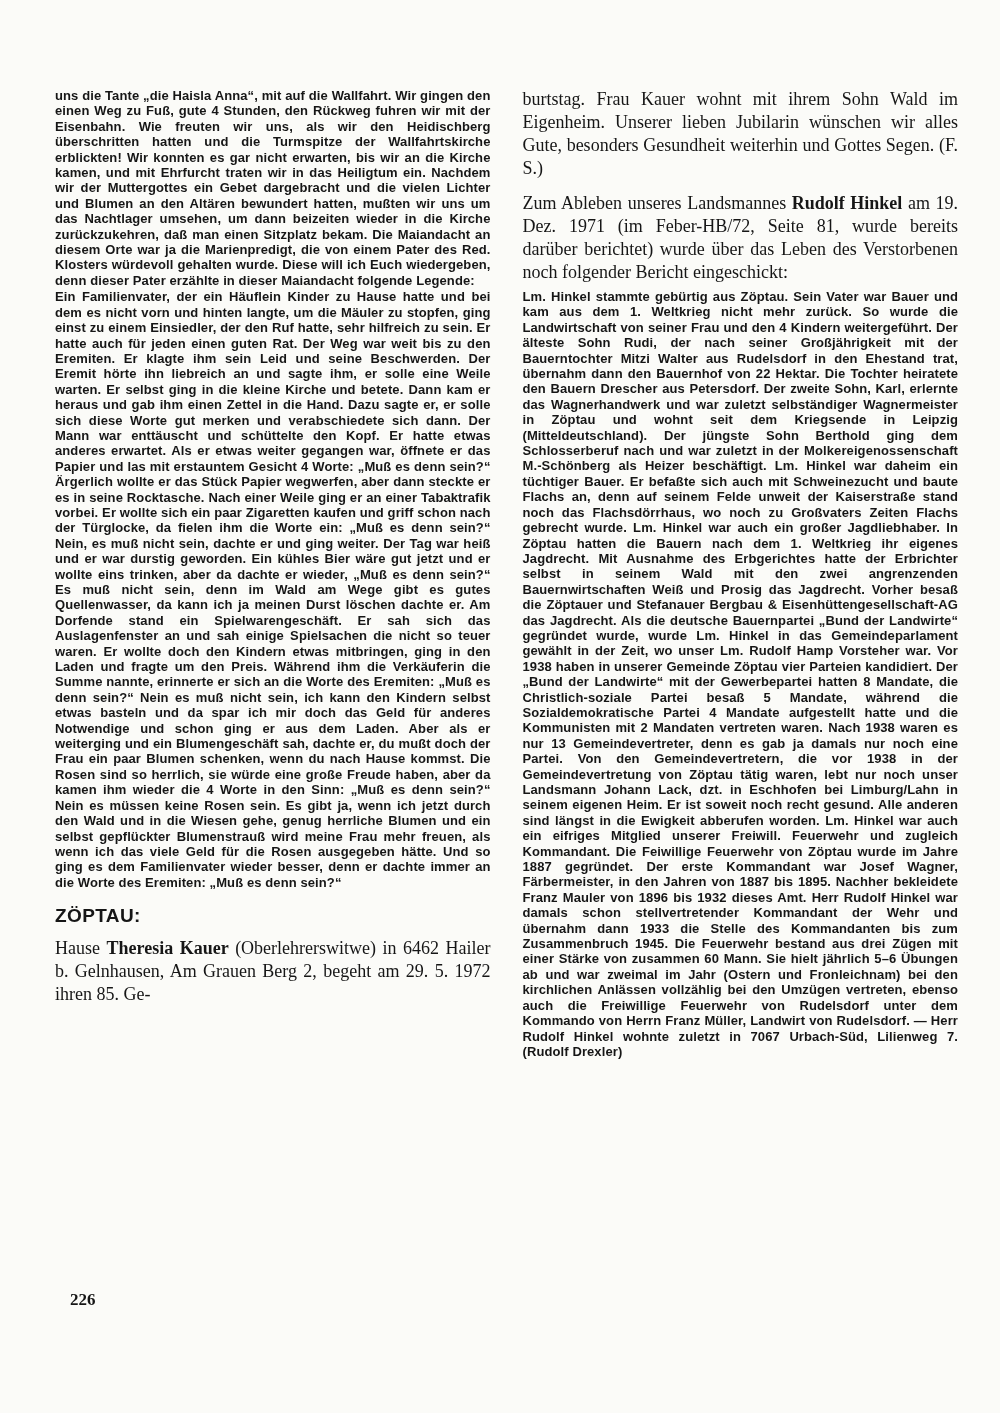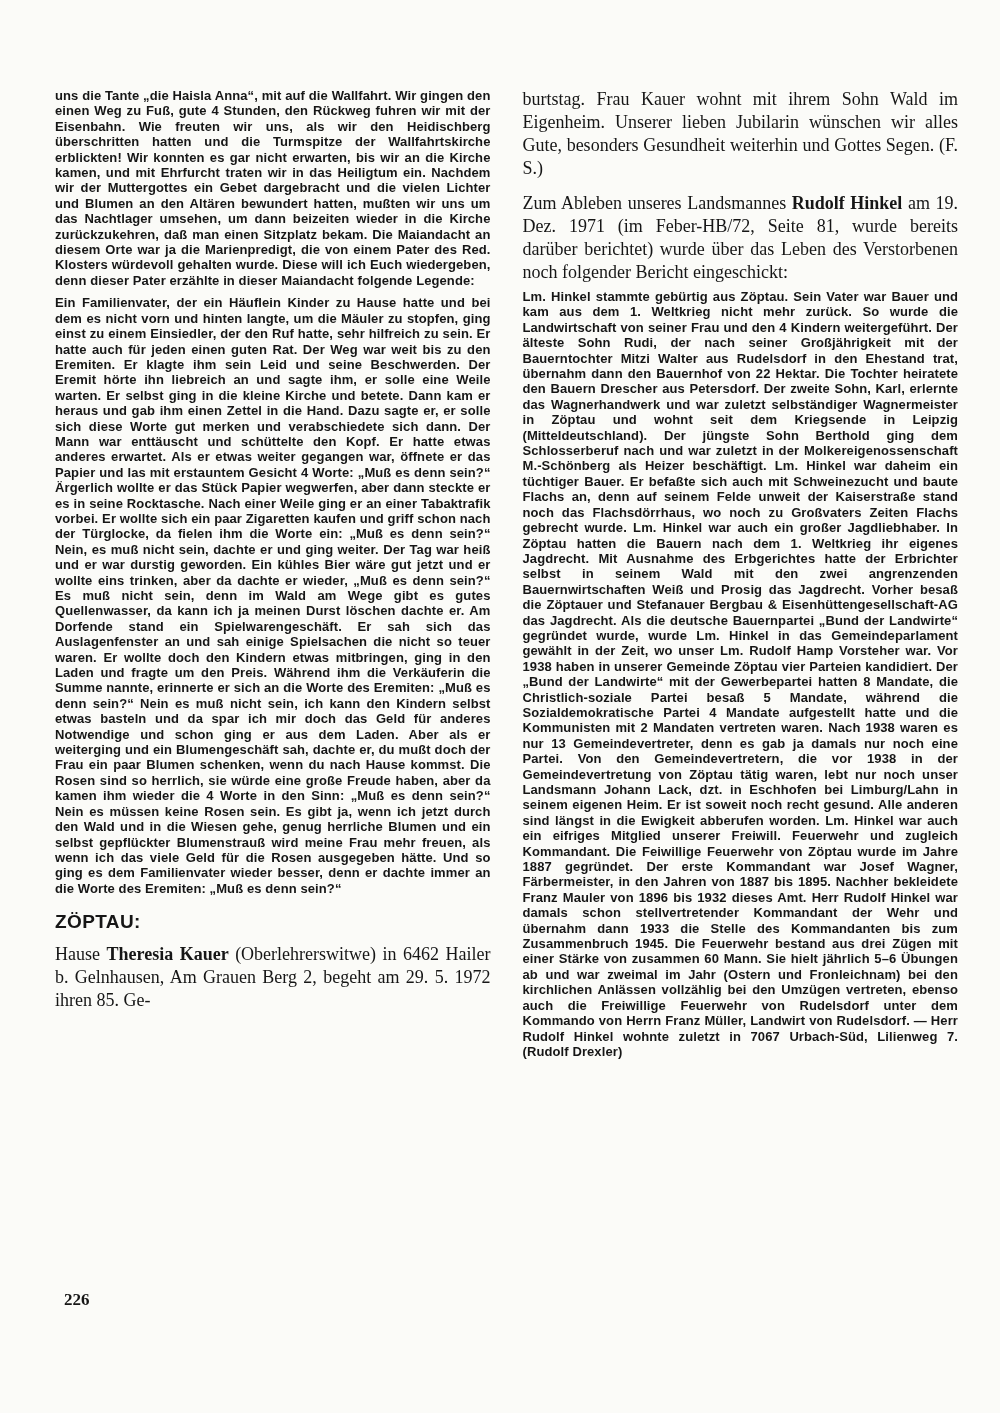--- a/index.html
+++ b/index.html
@@ -18,21 +18,21 @@
   .col { width: 443px; }
   .col p { hyphens: auto; overflow-wrap: break-word; }
   .small {
     font-family: "Liberation Sans", sans-serif;
     font-weight: 700;
     font-size: 13px;
     line-height: 15.4px;
     text-align: justify;
     letter-spacing: 0.1px;
   }
-  .small + .small { margin-top: 7px; }
+  .small + .small { margin-top: 1px; }
   .signoff { text-align: left; margin-top: 2px; }
   .heading {
     font-family: Liberation Sans, sans-serif;
     font-weight: 700;
     font-size: 19px;
     line-height: 23px;
     letter-spacing: 0.4px;
     margin: 14px 0 10px 0;
     text-align: left;
   }
@@ -41,21 +41,21 @@
     font-weight: 400;
     font-size: 18px;
     line-height: 23px;
     text-align: justify;
   }
   .large + .large { margin-top: 12px; }
   .large + .small { margin-top: 5px; }
   .b { font-weight: 700; }
   .page-number {
     position: absolute;
-    left: 64px;
+    left: 70px;
     top: 1290px;
     font-family: "Liberation Serif", serif;
     font-weight: 700;
     font-size: 17px;
   }
 </style>
 </head>
 <body>
 
 <div class="page">

